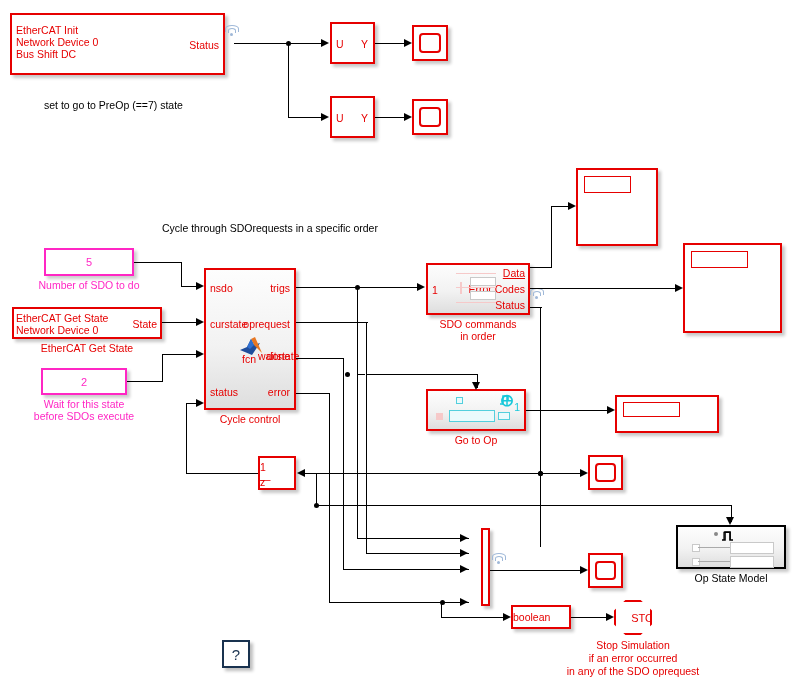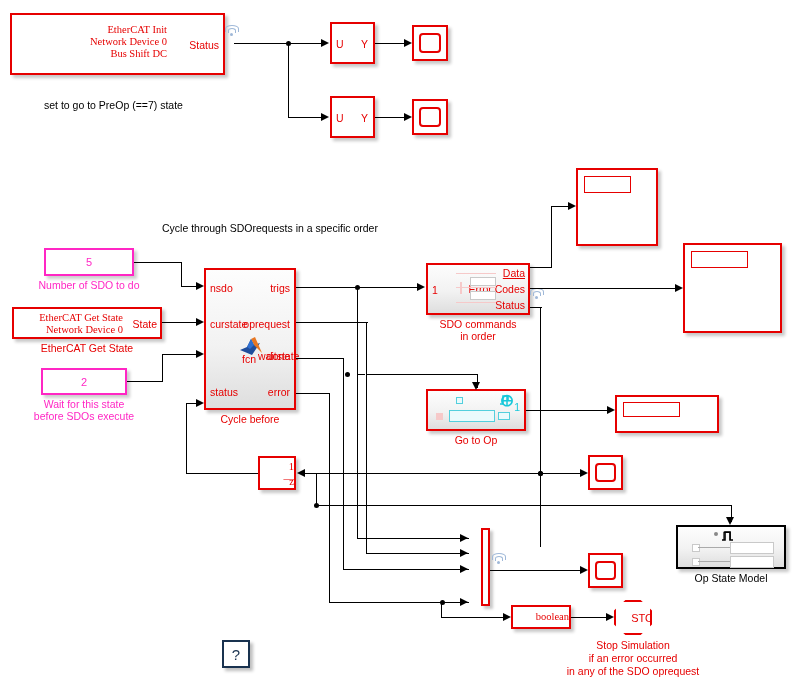--- a/index.html
+++ b/index.html
@@ -19,22 +19,22 @@
   }
   .blk.black{border:2px solid #000000;}
   .blk-label{
     position:absolute;text-align:center;color:#e60000;
     font-size:10.5px;line-height:12px;white-space:nowrap;
   }
   .blk-label.black-lbl{color:#000000;}
   .blk-label.mag{color:#ff26c4;}
 
   .inner-txt{
-    position:absolute;left:0;right:0;text-align:right;color:#e60000;
-    font-size:10.5px;line-height:12.5px;font-family:Liberation Serif, serif;
+    position:absolute;left:0;right:0;text-align:left;color:#e60000;
+    font-size:10.5px;line-height:12.5px;
   }
   .port-lbl{position:absolute;color:#e60000;font-size:10.5px;line-height:11px;white-space:nowrap;}
   .port-lbl.l{text-align:center;}
   .port-lbl.r{text-align:right;}
 
   
   .const{
     position:absolute;box-sizing:border-box;
     border:2px solid #ff26c4;background:#ffffff;
     box-shadow:3px 3px 3px rgba(0,0,0,.20);
@@ -192,21 +192,21 @@
     <div class="port-lbl r" style="right:4px;top:81px;">done</div>
     <div class="port-lbl r" style="right:4px;top:117px;">error</div>
 
     <svg style="position:absolute;left:32px;top:66px;" width="28" height="22" viewBox="0 0 28 22">
       <path d="M2,14 L9,11 L13,3 L16,9 L22,7 L14,19 Z" fill="#1f4e9c"></path>
       <path d="M13,3 L17,1 L24,17 L16,9 Z" fill="#e87722"></path>
       <path d="M9,11 L13,3 L16,9 L12,13 Z" fill="#2f6fd0"></path>
     </svg>
     <div class="port-lbl" style="left:36px;top:84px;">fcn</div>
   </div>
-  <div class="blk-label" style="left:200px;top:413px;width:100px;">Cycle before</div>
+  <div class="blk-label" style="left:200px;top:413px;width:100px;">Cycle control</div>
 
   <div class="blk sub" style="left:426px;top:263px;width:104px;height:52px;">
     <div class="numport red" style="left:4px;top:19px;">1</div>
     <div class="port-lbl r" style="right:3px;top:3px;text-decoration:underline;">Data</div>
     <div class="port-lbl r" style="right:3px;top:19px;">Error Codes</div>
     <div class="port-lbl r" style="right:3px;top:35px;">Status</div>
 
     <div class="mini" style="left:28px;top:8px;width:40px;height:1px;"></div>
     <div class="mini bx" style="left:42px;top:12px;width:24px;height:7px;"></div>
     <div class="mini" style="left:28px;top:22px;width:40px;height:1px;"></div>

